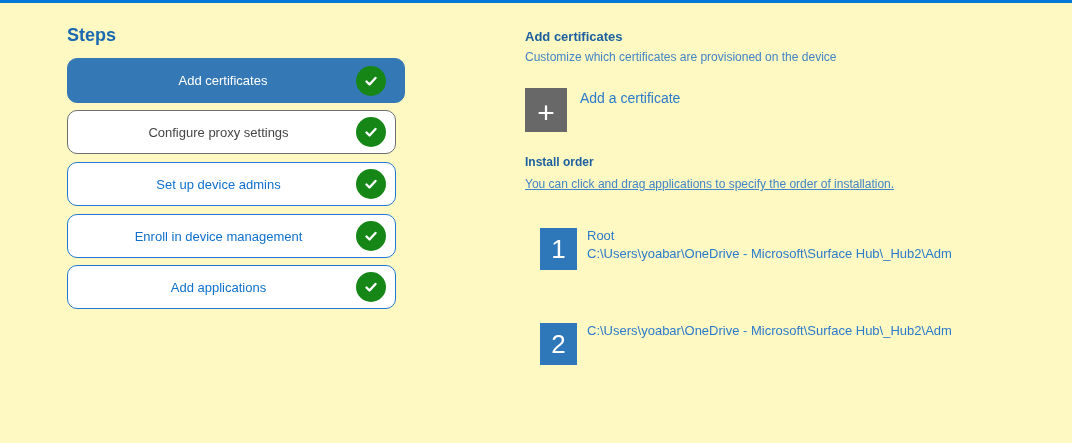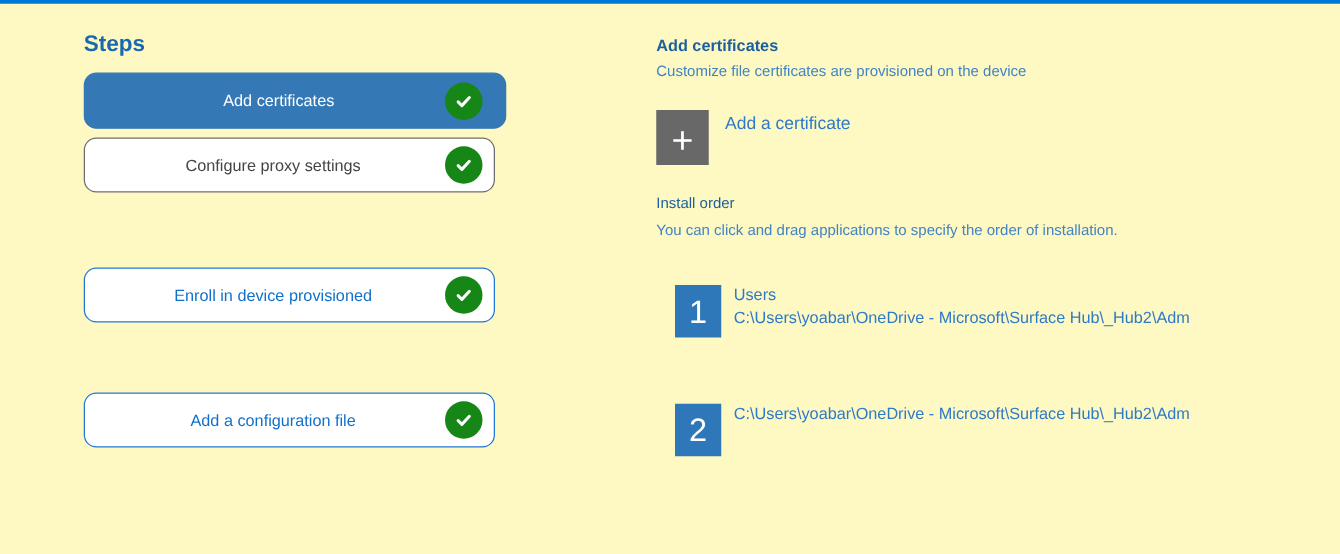--- a/index.html
+++ b/index.html
@@ -107,28 +107,29 @@
   .add-cert-label {
     margin-left: 13px;
     margin-top: 2px;
     font-size: 14px;
     color: #2d7ac8;
   }
   .install-title {
     position: absolute;
     left: 525px; top: 155px;
     font-size: 12px;
-    font-weight: normal;
+    font-weight: bold;
     color: #1c5f9e;
   }
   .install-desc {
     position: absolute;
     left: 525px; top: 177px;
     font-size: 12px;
     color: #4284c4;
+    text-decoration: underline;
   }
   .order-item {
     position: absolute;
     left: 540px;
     display: flex;
     align-items: flex-start;
     cursor: pointer;
   }
   .order-item.item-1 { top: 228px; }
   .order-item.item-2 { top: 323px; }
@@ -176,56 +177,64 @@
 
   <div class="step gray" style="top:110px">
     <span>Configure proxy settings</span>
     <span class="check">
       <svg width="16" height="16" viewBox="0 0 16 16">
           <polyline points="3.5,8.5 6.5,11.5 12.5,5" fill="none" stroke="#ffffff" stroke-width="2.4" stroke-linecap="round" stroke-linejoin="round"></polyline>
         </svg>
     </span>
   </div>
 
+  <div class="step" style="top:162px">
+    <span>Set up device admins</span>
+    <span class="check">
+      <svg width="16" height="16" viewBox="0 0 16 16">
+          <polyline points="3.5,8.5 6.5,11.5 12.5,5" fill="none" stroke="#ffffff" stroke-width="2.4" stroke-linecap="round" stroke-linejoin="round"></polyline>
+        </svg>
+    </span>
+  </div>
 
   <div class="step" style="top:214px">
-    <span>Enroll in device provisioned</span>
-    <span class="check">
-      <svg width="16" height="16" viewBox="0 0 16 16">
-          <polyline points="3.5,8.5 6.5,11.5 12.5,5" fill="none" stroke="#ffffff" stroke-width="2.4" stroke-linecap="round" stroke-linejoin="round"></polyline>
-        </svg>
-    </span>
-  </div>
-
-
-  <div class="step" style="top:314px">
-    <span>Add a configuration file</span>
-    <span class="check">
-      <svg width="16" height="16" viewBox="0 0 16 16">
-          <polyline points="3.5,8.5 6.5,11.5 12.5,5" fill="none" stroke="#ffffff" stroke-width="2.4" stroke-linecap="round" stroke-linejoin="round"></polyline>
-        </svg>
-    </span>
-  </div>
+    <span>Enroll in device management</span>
+    <span class="check">
+      <svg width="16" height="16" viewBox="0 0 16 16">
+          <polyline points="3.5,8.5 6.5,11.5 12.5,5" fill="none" stroke="#ffffff" stroke-width="2.4" stroke-linecap="round" stroke-linejoin="round"></polyline>
+        </svg>
+    </span>
+  </div>
+
+  <div class="step" style="top:265px">
+    <span>Add applications</span>
+    <span class="check">
+      <svg width="16" height="16" viewBox="0 0 16 16">
+          <polyline points="3.5,8.5 6.5,11.5 12.5,5" fill="none" stroke="#ffffff" stroke-width="2.4" stroke-linecap="round" stroke-linejoin="round"></polyline>
+        </svg>
+    </span>
+  </div>
+
 
 
   <div class="main-title">Add certificates</div>
-  <div class="main-subtitle">Customize file certificates are provisioned on the device</div>
+  <div class="main-subtitle">Customize which certificates are provisioned on the device</div>
 
   <div class="add-cert-row">
     <div class="plus-tile">+</div>
     <div class="add-cert-label">Add a certificate</div>
   </div>
 
   <div class="install-title">Install order</div>
   <div class="install-desc">You can click and drag applications to specify the order of installation.</div>
 
   <div class="order-item item-1">
     <div class="num-tile">1</div>
     <div class="order-text">
-      <div>Users</div>
+      <div>Root</div>
       <div class="order-path">C:\Users\yoabar\OneDrive - Microsoft\Surface Hub\_Hub2\Adm</div>
     </div>
   </div>
 
   <div class="order-item item-2">
     <div class="num-tile">2</div>
     <div class="order-text">
       <div class="order-path">C:\Users\yoabar\OneDrive - Microsoft\Surface Hub\_Hub2\Adm</div>
     </div>
   </div>

